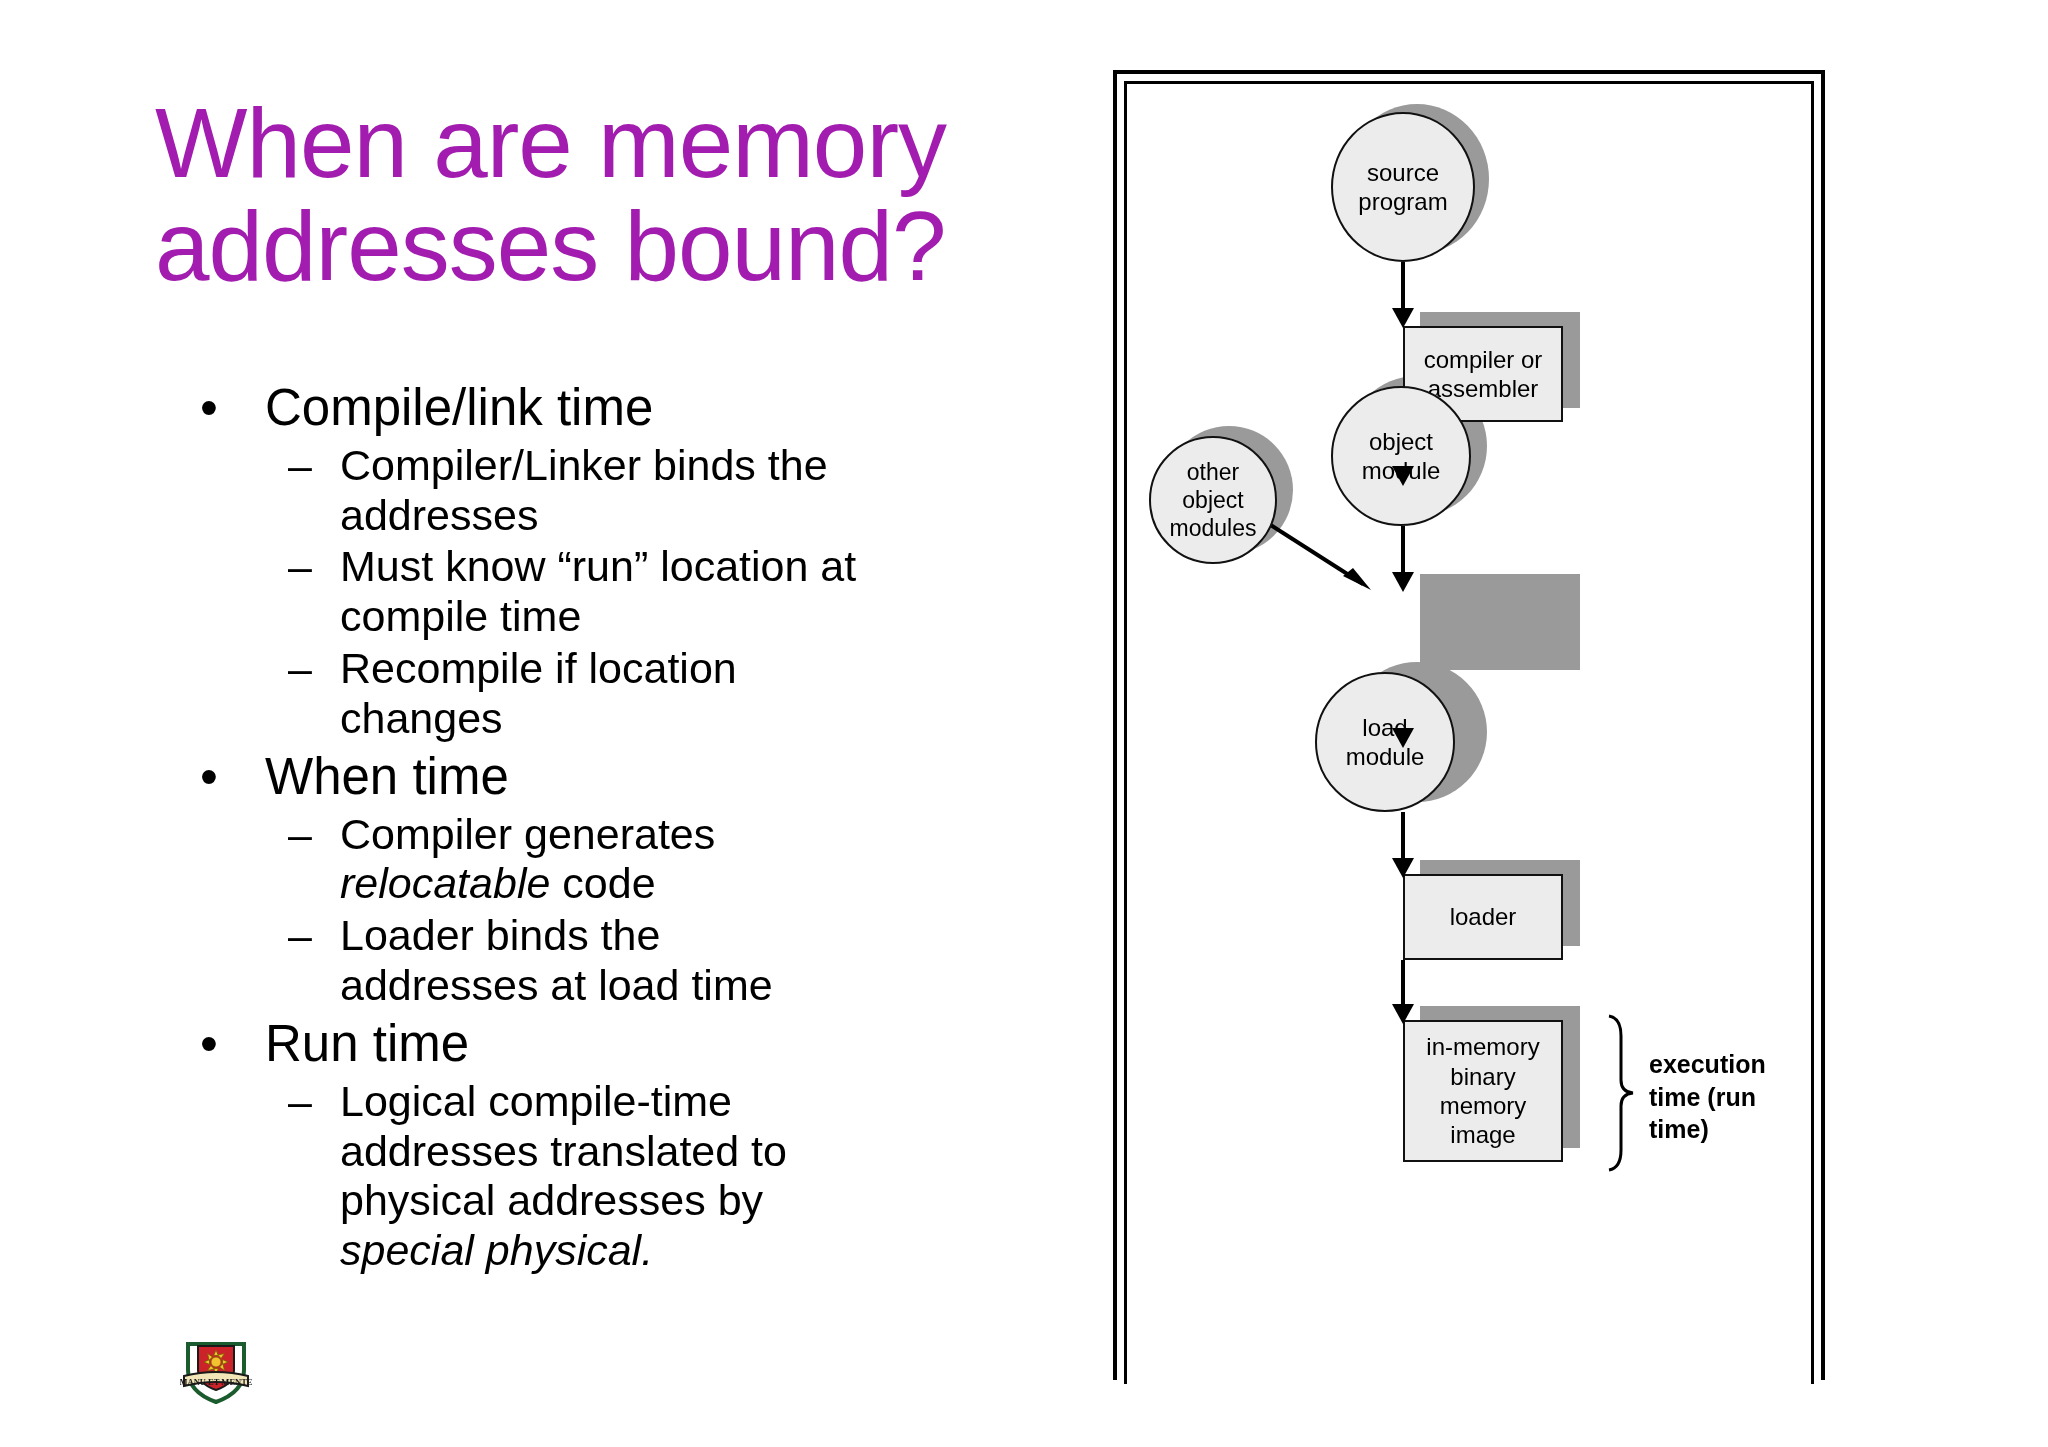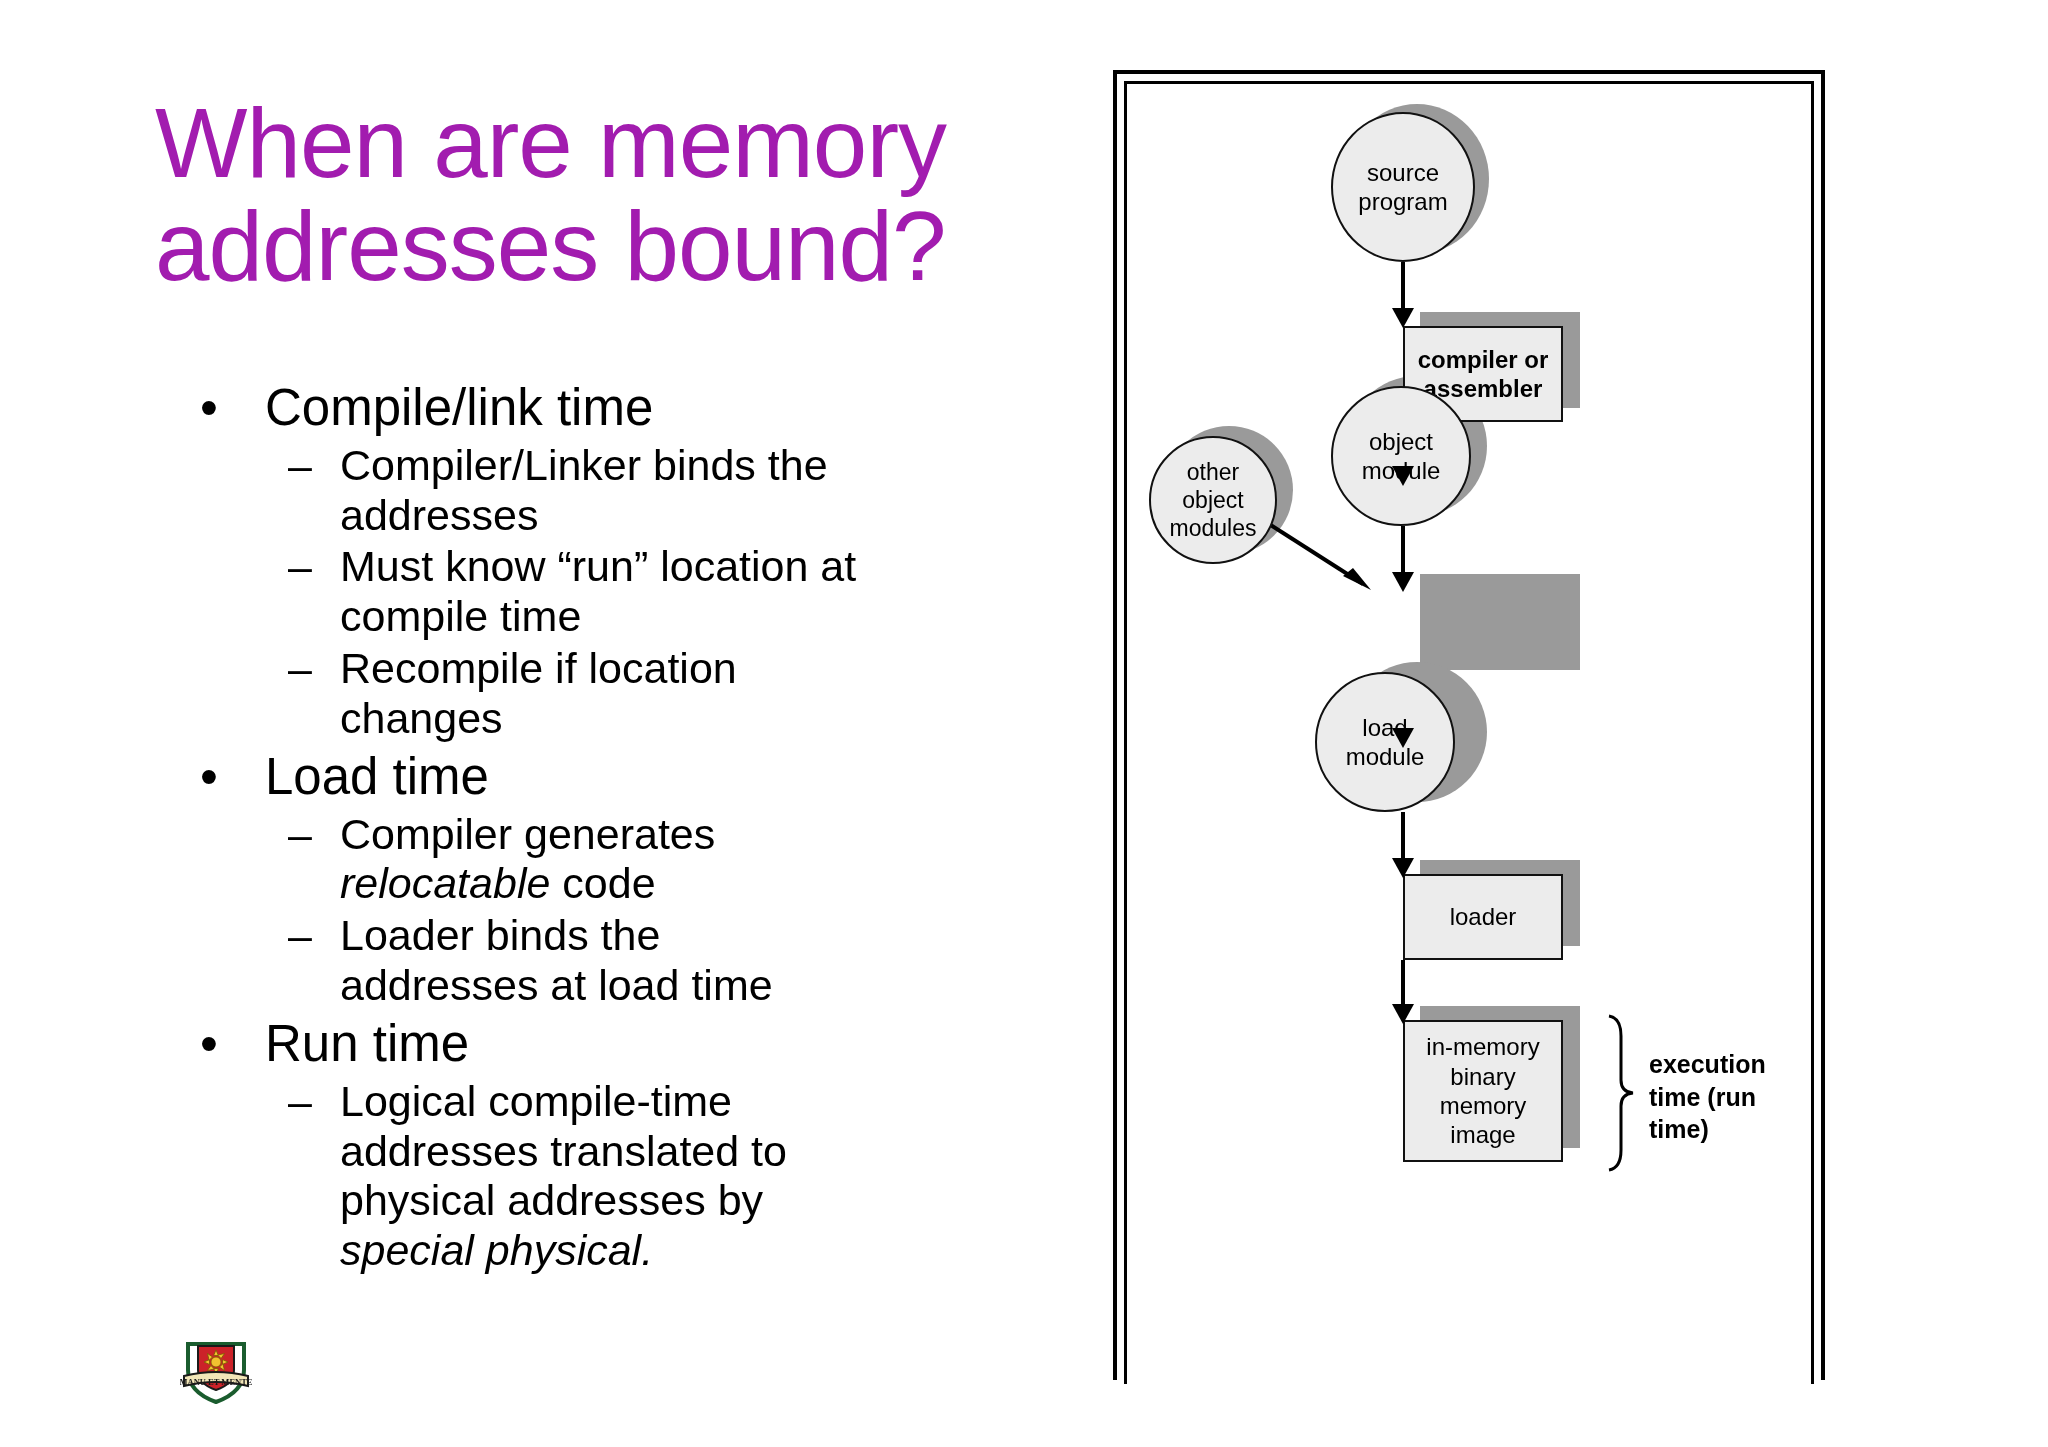--- a/index.html
+++ b/index.html
@@ -196,21 +196,21 @@
   <div id="left-col">
 
     <div id="slide-title">When are memory
 addresses bound?</div>
 
     <div id="bullet-list">
         <div class="bullet lvl1"><span class="marker">•</span><span>Compile/link time</span></div>
         <div class="bullet lvl2"><span class="marker">–</span><span>Compiler/Linker binds the addresses</span></div>
         <div class="bullet lvl2"><span class="marker">–</span><span>Must know “run” location at compile time</span></div>
         <div class="bullet lvl2"><span class="marker">–</span><span>Recompile if location changes</span></div>
-        <div class="bullet lvl1"><span class="marker">•</span><span>Load time</span></div>
+        <div class="bullet lvl1"><span class="marker">•</span><span>When time</span></div>
         <div class="bullet lvl2"><span class="marker">–</span><span><span>Compiler generates </span><span class="it">relocatable</span><span> code</span></span></div>
         <div class="bullet lvl2"><span class="marker">–</span><span>Loader binds the addresses at load time</span></div>
         <div class="bullet lvl1"><span class="marker">•</span><span>Run time</span></div>
         <div class="bullet lvl2"><span class="marker">–</span><span><span>Logical compile-time addresses translated to physical addresses by </span><span class="it">special physical.</span></span></div>
       </div>
 
     <div id="crest">
       <svg viewBox="0 0 72 66" width="72" height="66" aria-hidden="true">
         <path d="M8 4 H64 V30 Q64 52 36 62 Q8 52 8 30 Z" fill="#ffffff" stroke="#1a5c2e" stroke-width="4"></path>
         <path d="M18 6 H54 V30 Q54 44 36 50 Q18 44 18 30 Z" fill="#cc2229" stroke="#1a1a1a" stroke-width="2"></path>
@@ -239,21 +239,21 @@
       <div class="shadow ellipse" style="left:228px; top:30px; width:144px; height:150px;"></div>
       <div class="node ellipse" style="left:214px; top:38px; width:144px; height:150px;">
         <span style="white-space:pre-line;">source
 program</span>
       </div>
       <div class="arrow-line" style="left:284px; top:188px; height:58px;"></div>
       <div class="arrow-head" style="left:275px; top:234px;"></div>
 
       <div class="shadow" style="left:303px; top:238px; width:160px; height:96px;"></div>
       <div class="node" style="left:286px; top:252px; width:160px; height:96px;">
-        <span style="white-space:pre-line;font-weight:bold;">compiler or
+        <span style="white-space:pre-line;">compiler or
 assembler</span>
       </div>
       <div class="arrow-line" style="left:284px; top:348px; height:56px;"></div>
       <div class="arrow-head" style="left:275px; top:392px;"></div>
 
       <div class="shadow ellipse" style="left:230px; top:302px; width:140px; height:140px;"></div>
       <div class="node ellipse" style="left:214px; top:312px; width:140px; height:140px;">
         <span style="white-space:pre-line;">object
 module</span>
       </div>

